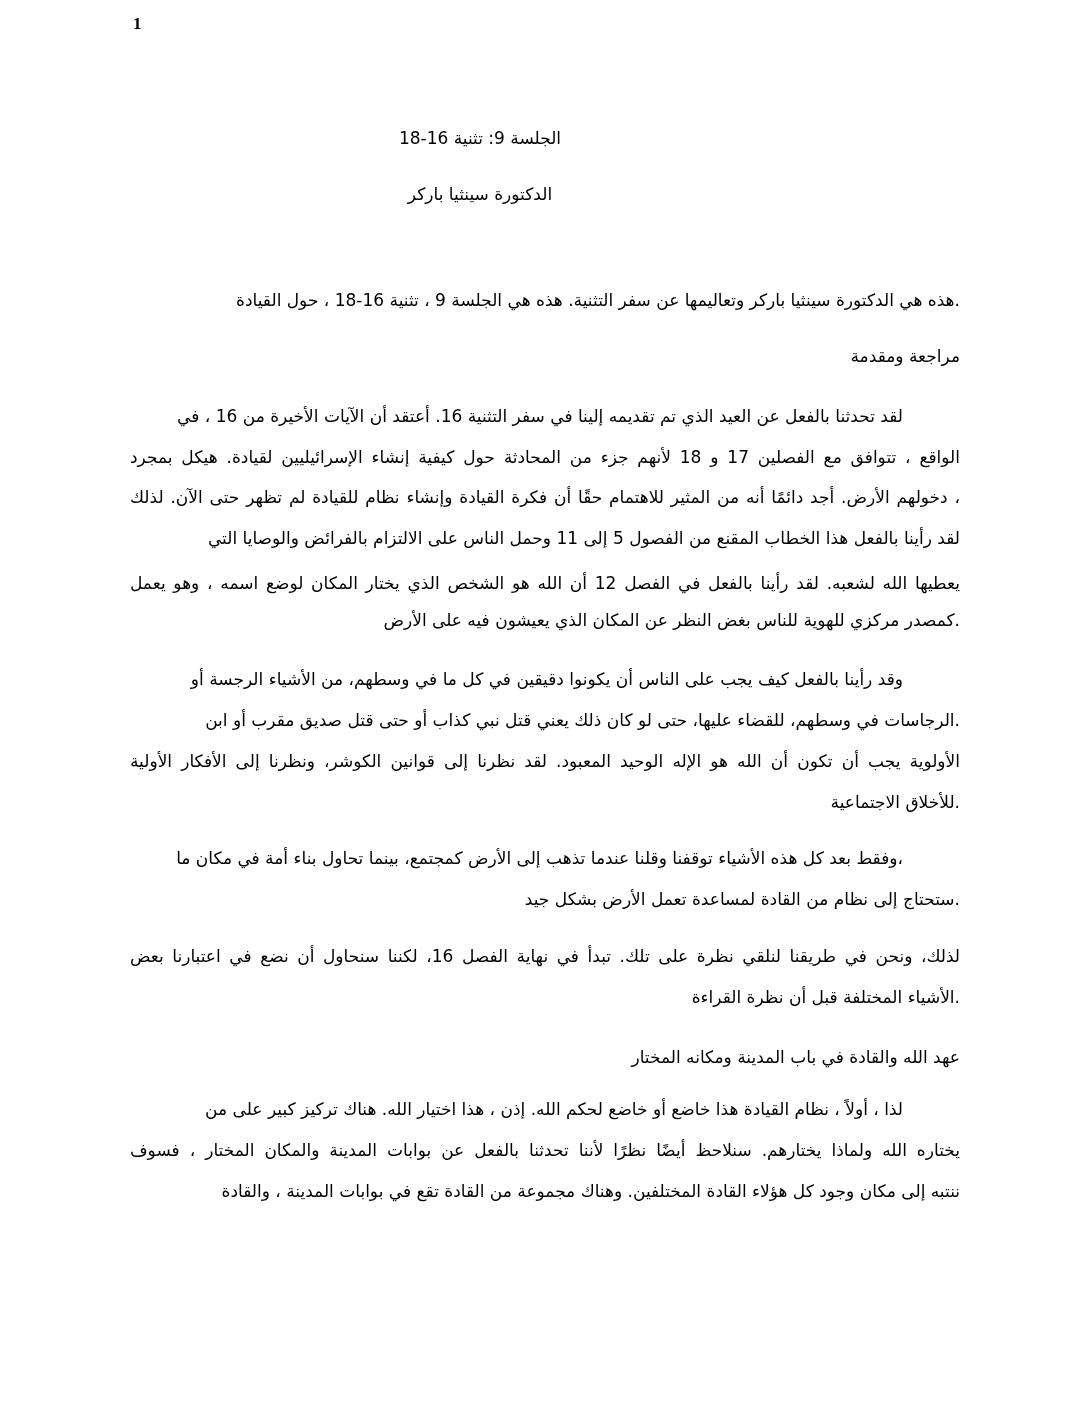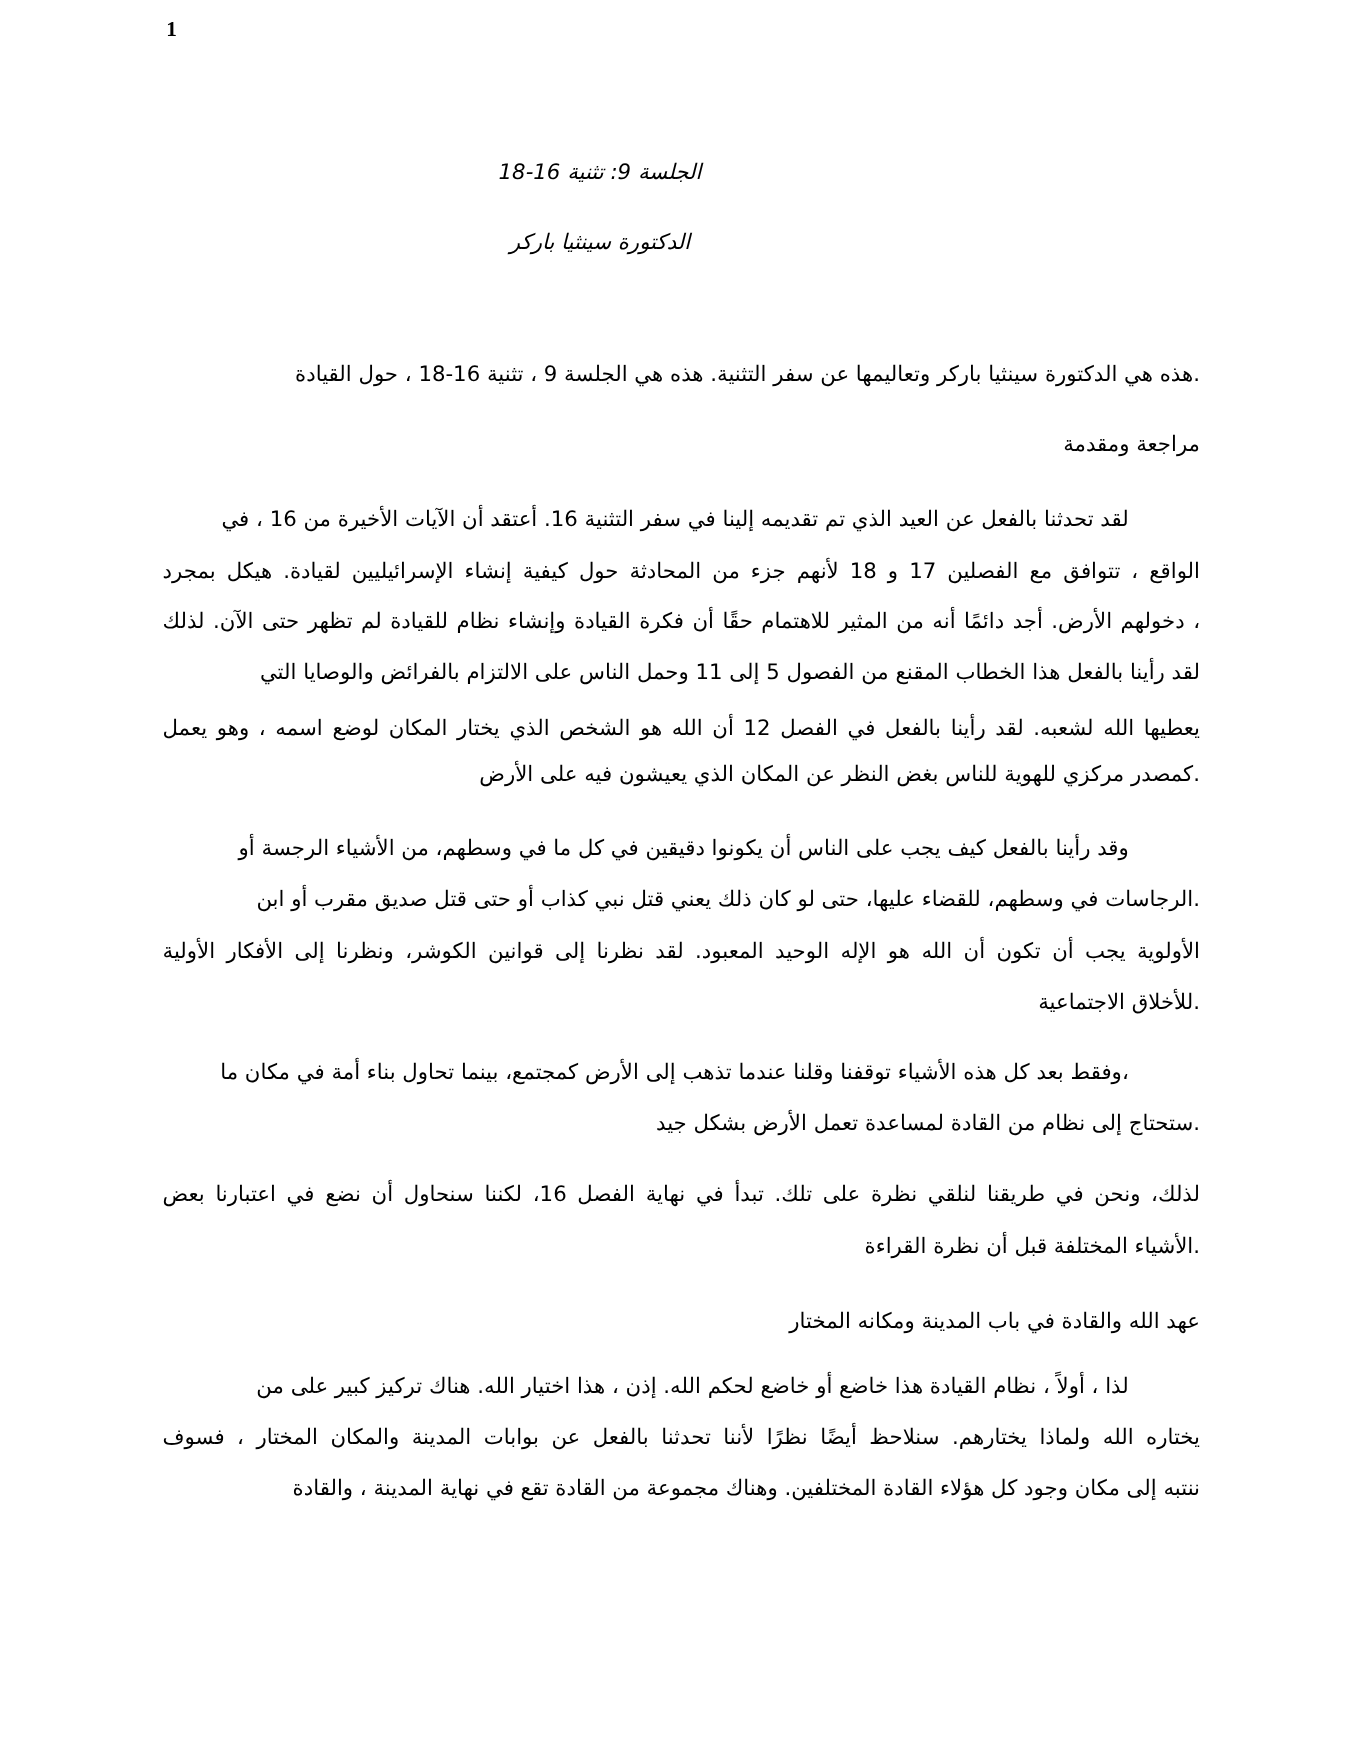--- a/index.html
+++ b/index.html
@@ -1,21 +1,21 @@
 <!DOCTYPE html>
 <html><head>
 <meta charset="utf-8">
 <style>
   html, body { margin: 0; padding: 0; background: #ffffff; }
   body { width: 1088px; height: 1408px; position: relative; overflow: hidden;
          font-family: "DejaVu Sans", "Liberation Sans", sans-serif; color: #000; }
   .page-num { position: absolute; left: 133px; top: 14px; font-family: "Liberation Serif", serif;
               font-weight: bold; font-size: 17px; }
   .title { position: absolute; left: 0; width: 960px; text-align: center; direction: rtl;
-           font-size: 17px; font-style: italic; }
+           font-size: 17px; }
   .line { position: absolute; right: 128px; direction: rtl; text-align: right; font-size: 17px;
           white-space: nowrap; }
   .just { left: 130px; text-align: justify; text-align-last: justify; }
   .bold { font-weight: normal; }
 </style>
 </head>
 <body>
 
 <div>
   <div class="page-num">1</div>
@@ -40,14 +40,14 @@
   <div class="line" style="top:848px; right:185px;">،وفقط بعد كل هذه الأشياء توقفنا وقلنا عندما تذهب إلى الأرض كمجتمع، بينما تحاول بناء أمة في مكان ما</div>
   <div class="line" style="top:889px;">.ستحتاج إلى نظام من القادة لمساعدة تعمل الأرض بشكل جيد</div>
 
   <div class="line just" style="top:946px;">لذلك، ونحن في طريقنا لنلقي نظرة على تلك. تبدأ في نهاية الفصل 16، لكننا سنحاول أن نضع في اعتبارنا بعض</div>
   <div class="line" style="top:987px;">.الأشياء المختلفة قبل أن نظرة القراءة</div>
 
   <div class="line" style="top:1047px;">عهد الله والقادة في باب المدينة ومكانه المختار</div>
 
   <div class="line" style="top:1099px; right:185px;">لذا ، أولاً ، نظام القيادة هذا خاضع أو خاضع لحكم الله. إذن ، هذا اختيار الله. هناك تركيز كبير على من</div>
   <div class="line just" style="top:1140px;">يختاره الله ولماذا يختارهم. سنلاحظ أيضًا نظرًا لأننا تحدثنا بالفعل عن بوابات المدينة والمكان المختار ، فسوف</div>
-  <div class="line" style="top:1181px;">ننتبه إلى مكان وجود كل هؤلاء القادة المختلفين. وهناك مجموعة من القادة تقع في نهاية المدينة ، والقادة</div>
+  <div class="line" style="top:1181px;">ننتبه إلى مكان وجود كل هؤلاء القادة المختلفين. وهناك مجموعة من القادة تقع في بوابات المدينة ، والقادة</div>
 </div>
 
 </body></html>

